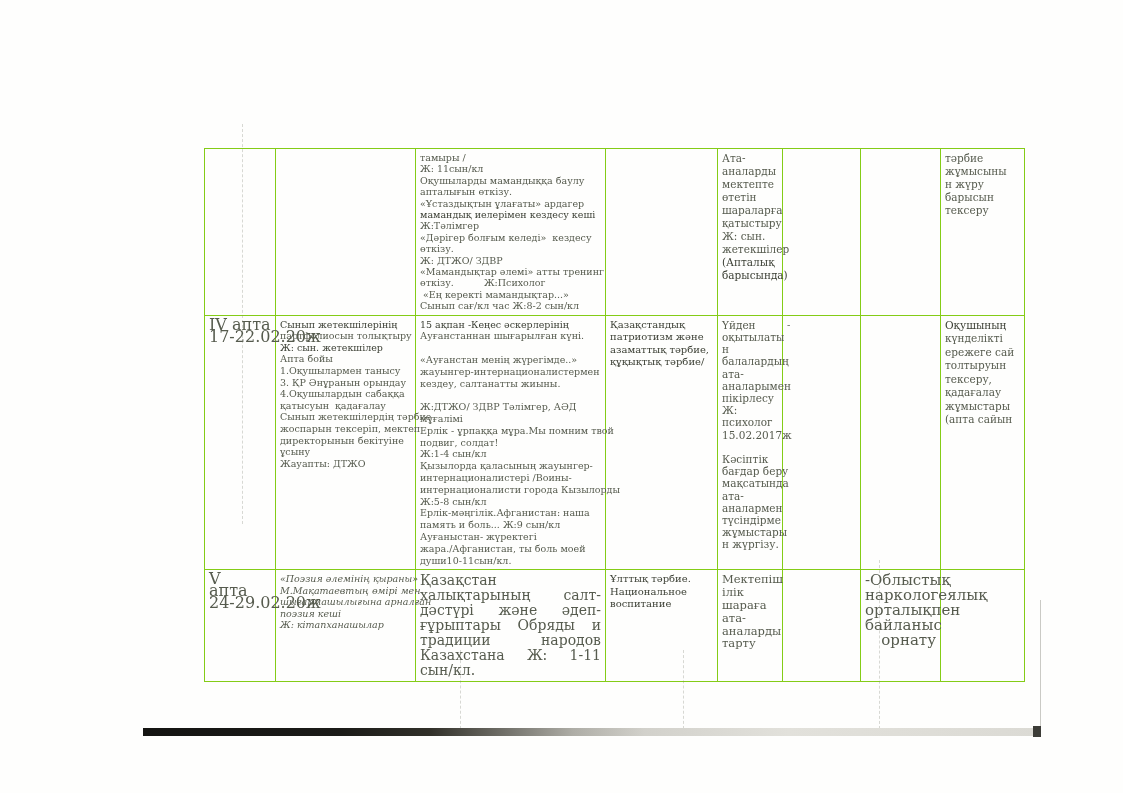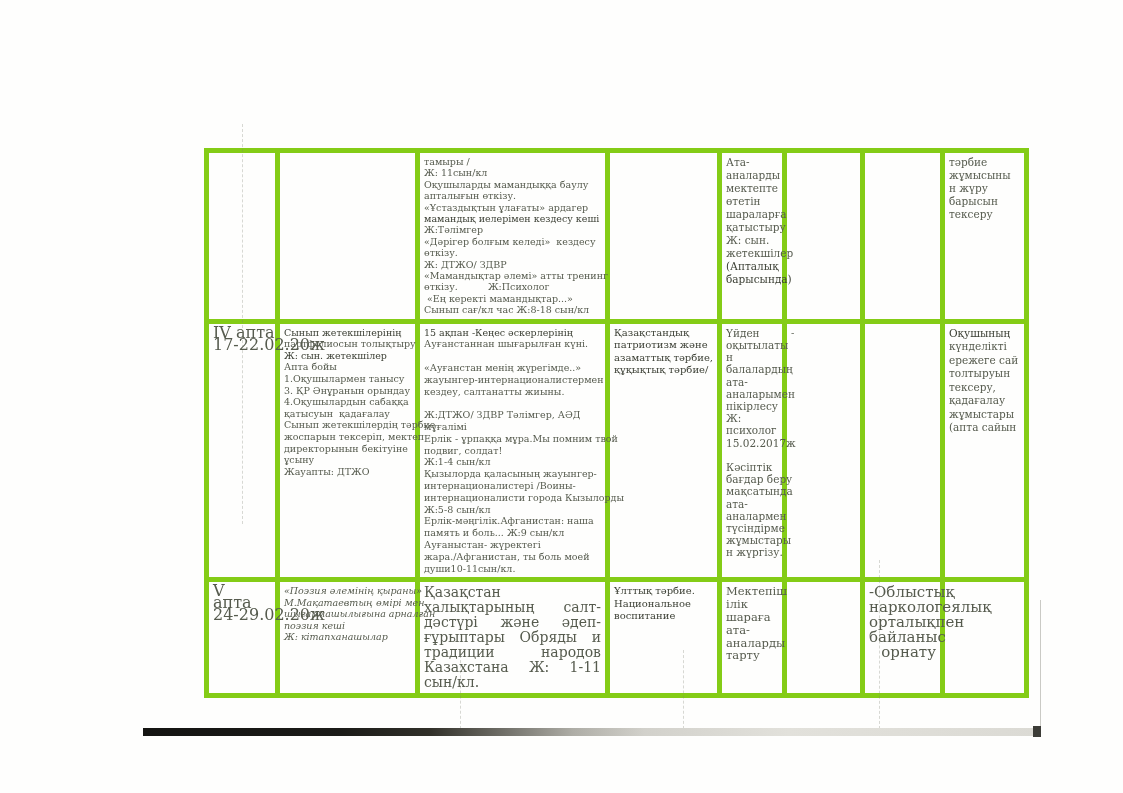--- a/index.html
+++ b/index.html
@@ -8,21 +8,21 @@
     position:relative; width:1123px; height:793px;
     background:#fefefd; overflow:hidden;
     font-family:"DejaVu Serif","Liberation Serif",serif;
     color:#565b4e;
   }
   table.plan {
     position:absolute; left:204px; top:148px;
     border-collapse:collapse; table-layout:fixed; width:820px;
   }
   table.plan td {
-    border:5px solid #84cc16;
+    border:1px solid #84cc16;
     vertical-align:top;
     padding:3px 4px;
     color:#565b4e;
   }
   .pre { white-space:pre; }
   .b { font-weight:normal; color:#3b3f34; }
   
   .w1{width:71px}.w2{width:140px}.w3{width:190px}.w4{width:112px}
   .w5{width:65px}.w6{width:78px}.w7{width:80px}.w8{width:84px}
   
@@ -88,21 +88,21 @@
 апталығын өткізу.
 «Ұстаздықтын ұлағаты» ардагер</div>
         <div class="pre b">мамандық иелерімен кездесу кеші</div>
         <div class="pre">Ж:Тәлімгер
 «Дәрігер болғым келеді»  кездесу
 өткізу.
 Ж: ДТЖО/ ЗДВР
 «Мамандықтар әлемі» атты тренинг
 өткізу.          Ж:Психолог
  «Ең керекті мамандықтар...»
-Сынып сағ/кл час Ж:8-18 сын/кл</div>
+Сынып сағ/кл час Ж:8-2 сын/кл</div>
       </td>
       <td></td>
       <td class="r1c5">
         <div class="pre">Ата-
 аналарды
 мектепте
 өтетін
 шараларға
 қатыстыру
 Ж: сын.

